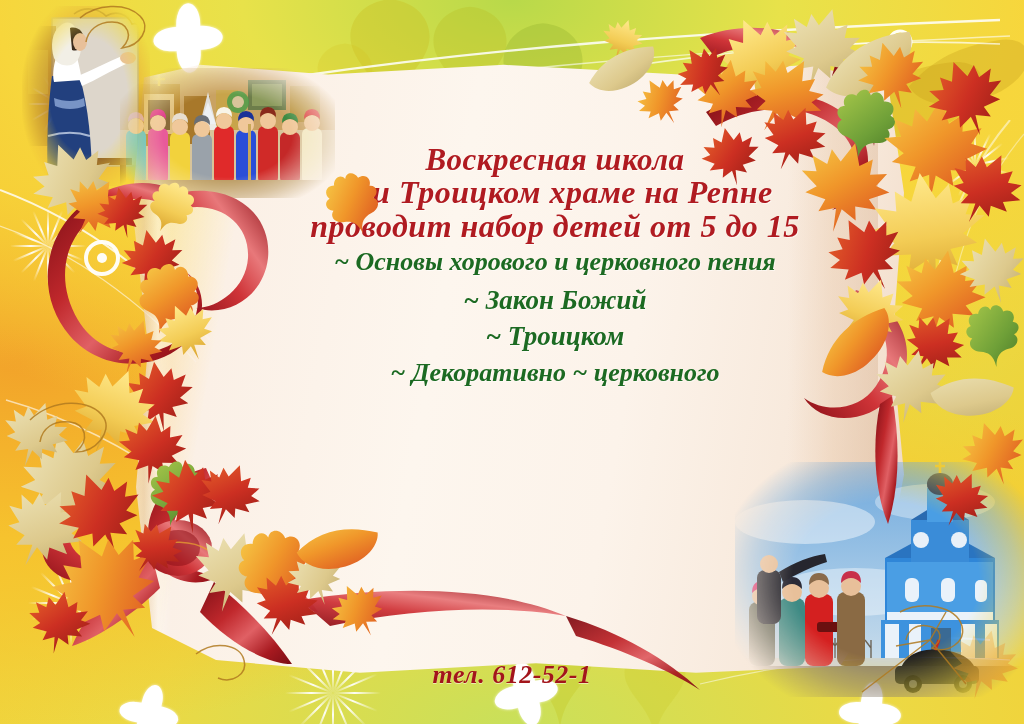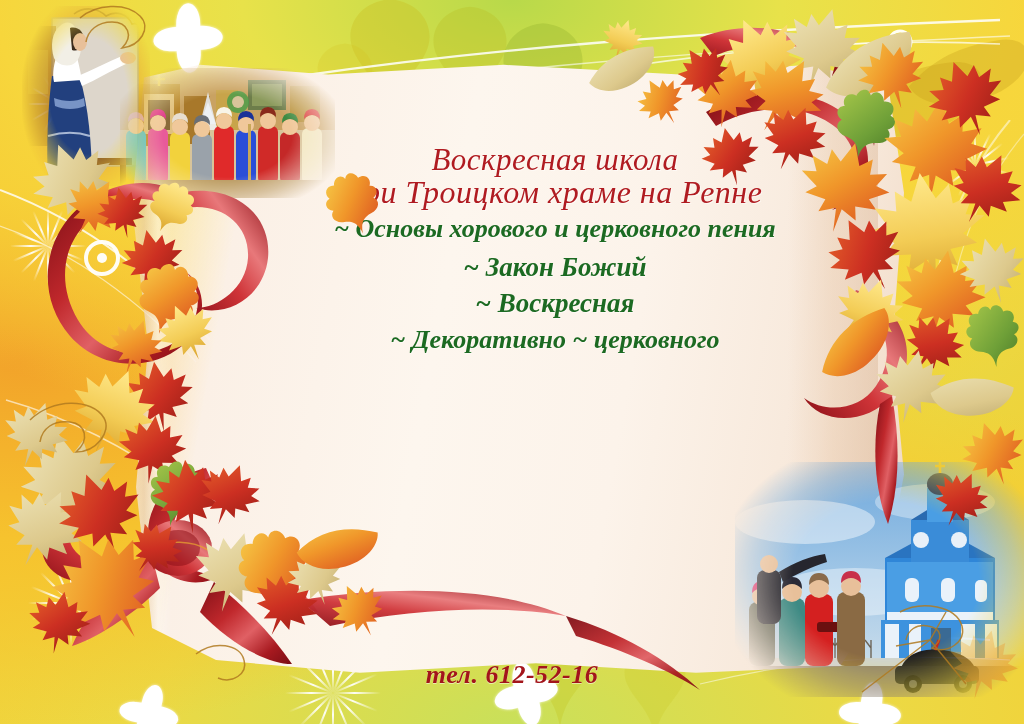--- a/index.html
+++ b/index.html
@@ -96,21 +96,21 @@
     mask-image:radial-gradient(ellipse 62% 64% at 52% 50%,#000 52%,rgba(0,0,0,.55) 74%,transparent 95%);
   }
 
   
   #textblock{
     position:absolute;left:255px;top:145px;width:600px;
     text-align:center;
   }
   .hdr{
     font-family:"Liberation Serif",serif;
-    font-weight:normal;font-style:italic;
+    font-weight:bold;font-style:italic;
     color:#b01b21;
     font-size:33px;line-height:0.98;
     letter-spacing:.5px;
     text-shadow:1px 1px 0 rgba(255,255,255,.55);
   }
   .hdr .l{display:block;margin:0 0 2px;}
   .hdr .l1{font-size:31px;}
   .hdr .l2{font-size:32px;}
   .hdr .l3{font-size:32px;}
   .hdr .l4{font-size:32px;}
@@ -495,32 +495,33 @@
           <circle cx="34" cy="102" r="9" fill="#e8c09a"></circle>
         <path d="M44 110 C60 100 76 94 90 92 L92 100 C78 104 62 112 48 120 Z" fill="#26262e"></path>
       </g>
     </svg>
   </div>
 
   <div id="textblock">
     <div class="hdr">
       <span class="l l1">Воскресная школа</span>
       <span class="l l2">при Троицком храме на Репне</span>
+      <span class="l l3">проводит набор детей от 5 до 15</span>
     </div>
 
 
     <div class="subj s2">~ Основы хорового и церковного пения</div>
     <div class="subj s1">~ Закон Божий</div>
-    <div class="subj s3">~ Воскресная</div>
+    <div class="subj s3">~ Троицком</div>
     <div class="subj s4">
       <span>~ Декоративно ~ церковного</span>
     </div>
   </div>
 
-  <div id="phone">тел. 612-52-16</div>
+  <div id="phone">тел. 612-52-1</div>
 
   <div class="deco">
     <svg width="1024" height="724" viewBox="0 0 1024 724">
       <defs>
         <linearGradient id="rib" x1="0" y1="0" x2="1" y2="1">
           <stop offset="0%" stop-color="#7e0f16"></stop>
             <stop offset="35%" stop-color="#c0282c"></stop>
           <stop offset="58%" stop-color="#e06064"></stop>
             <stop offset="80%" stop-color="#a81a20"></stop>
           <stop offset="100%" stop-color="#7a0d14"></stop>

